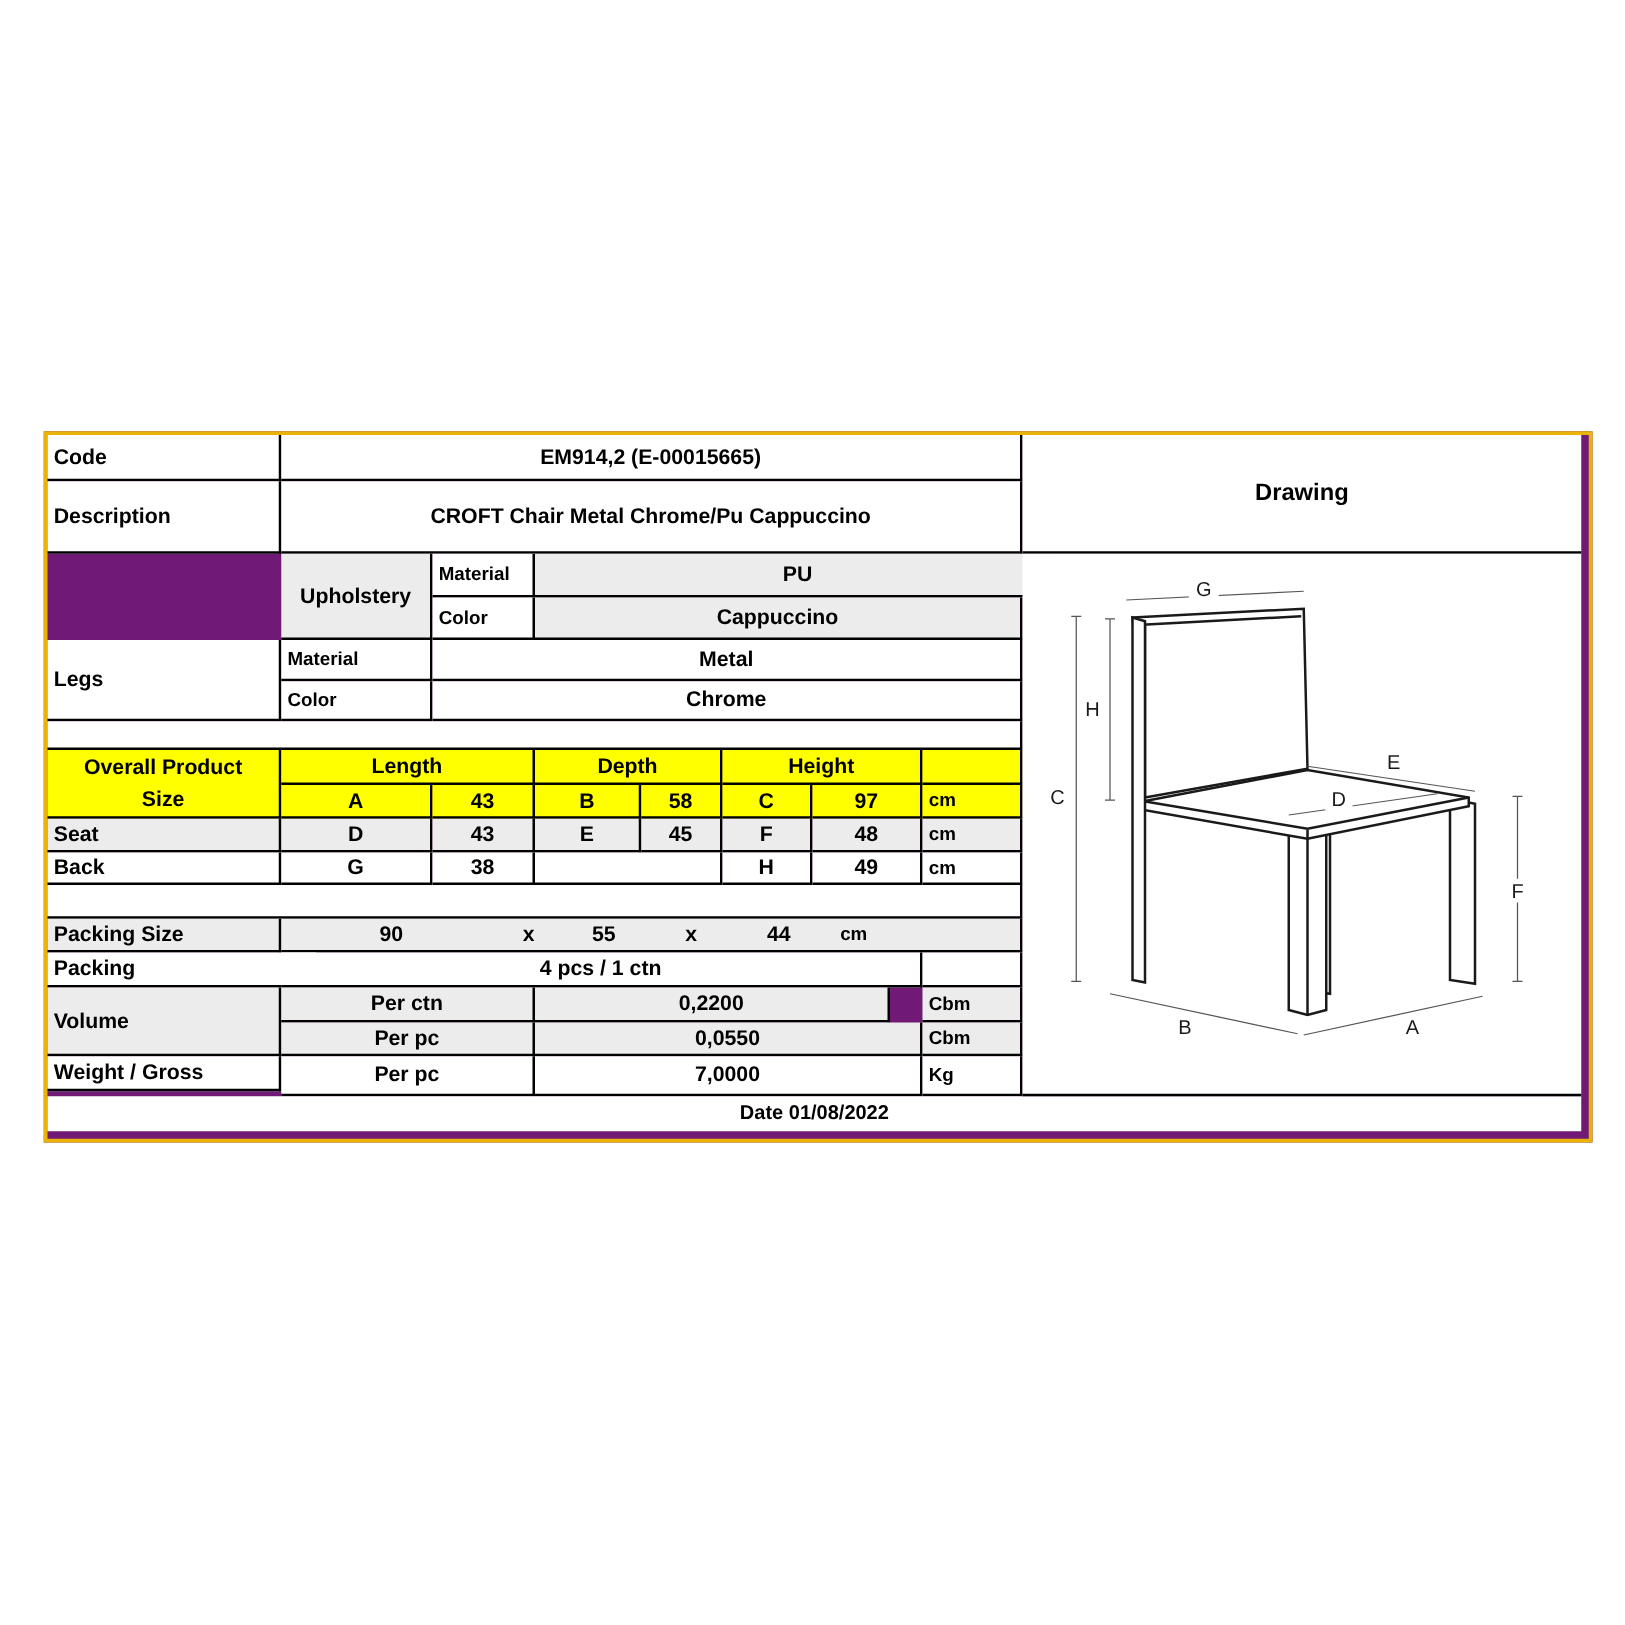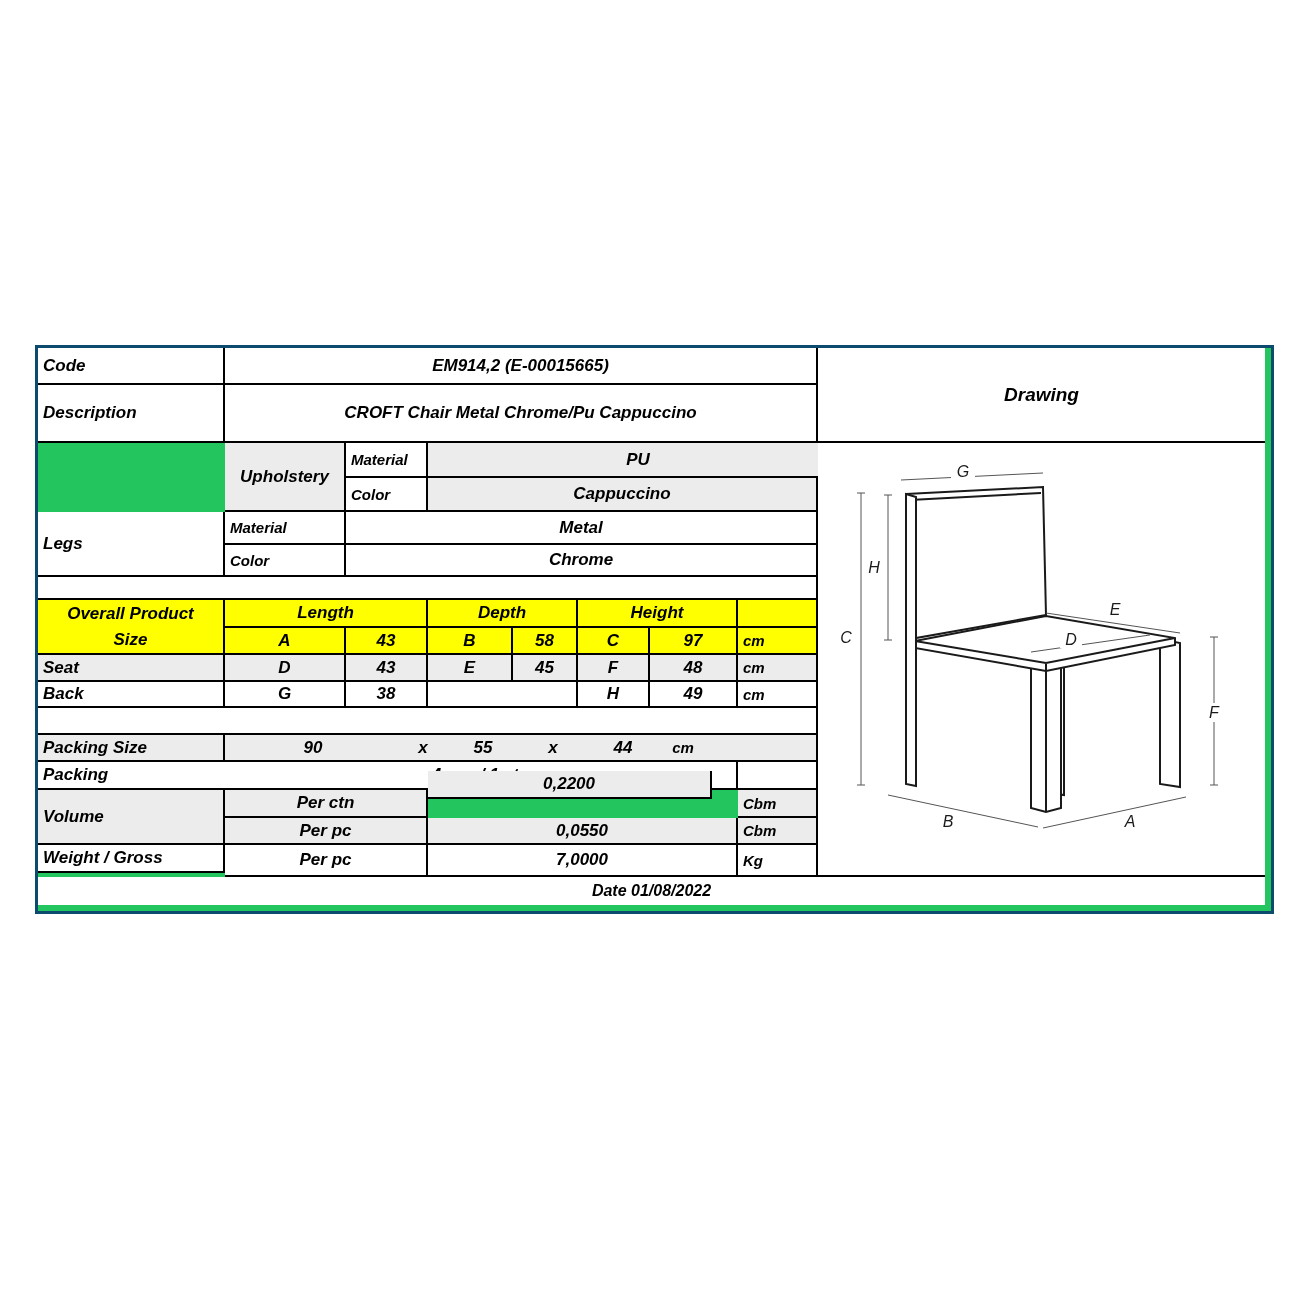--- a/index.html
+++ b/index.html
@@ -1,19 +1,19 @@
 <!DOCTYPE html>
 <html><head>
 <meta charset="utf-8">
 <style>
   html,body{margin:0;padding:0;background:#fff;}
   body{width:1300px;height:1300px;font-family:"Liberation Sans",sans-serif;font-weight:bold;color:#000;}
   .page{position:relative;width:1300px;height:1300px;background:#fff;overflow:hidden;}
   .doc-title{position:absolute;left:35px;top:302px;width:1233px;text-align:center;font-size:21px;letter-spacing:.3px;}
-  .spec{position:absolute;left:35px;top:345px;width:1233px;height:563px;border:3px solid #0c4a6e;background:#22c55e;font-style:italic;}
+  .spec{position:absolute;left:35px;top:345px;width:1233px;height:563px;border:3px solid #eab308;background:#701a75;}
   .cell{position:absolute;box-sizing:border-box;border-right:2px solid #000;border-bottom:2px solid #000;
         display:flex;align-items:center;font-size:17px;background:#fff;overflow:hidden;}
   .ctr{justify-content:center;text-align:right;}
   .lft{padding-left:5px;}
   .gray{background:#ececec;}
   .yellow{background:#ffff00;}
   .sm{font-size:15px;}
   .noBR{border-right:none;}
   .noBB{border-bottom:none;}
   .col2{flex-direction:column;justify-content:center;line-height:1.5;}
@@ -92,21 +92,21 @@
       <span class="ps ps4">x</span>
       <span class="ps ps5">44</span>
       <span class="ps ps6 sm">cm</span>
     </div>
     <div class="cell lft" style="left:0;top:414px;width:217px;height:28px">Packing</div>
     <div class="cell ctr" style="left:187px;top:414px;width:513px;height:28px">4 pcs / 1 ctn</div>
     <div class="cell" style="left:700px;top:414px;width:80px;height:28px"></div>
 
     <div class="cell lft gray" style="left:0;top:442px;width:187px;height:55px">Volume</div>
     <div class="cell ctr gray" style="left:187px;top:442px;width:203px;height:28px">Per ctn</div>
-    <div class="cell ctr gray" style="left:390px;top:423px;width:284px;height:28px">0,2200</div>
+    <div class="cell ctr gray" style="left:390px;top:442px;width:284px;height:28px">0,2200</div>
     <div class="cell lft gray sm" style="left:700px;top:442px;width:80px;height:28px">Cbm</div>
     <div class="cell ctr gray" style="left:187px;top:470px;width:203px;height:27px">Per pc</div>
     <div class="cell ctr gray" style="left:390px;top:470px;width:310px;height:27px">0,0550</div>
     <div class="cell lft gray sm" style="left:700px;top:470px;width:80px;height:27px">Cbm</div>
 
     <div class="cell lft" style="left:0;top:497px;width:187px;height:28px">Weight / Gross</div>
     <div class="cell ctr" style="left:187px;top:497px;width:203px;height:32px">Per pc</div>
     <div class="cell ctr" style="left:390px;top:497px;width:310px;height:32px">7,0000</div>
     <div class="cell lft sm" style="left:700px;top:497px;width:80px;height:32px">Kg</div>
 

